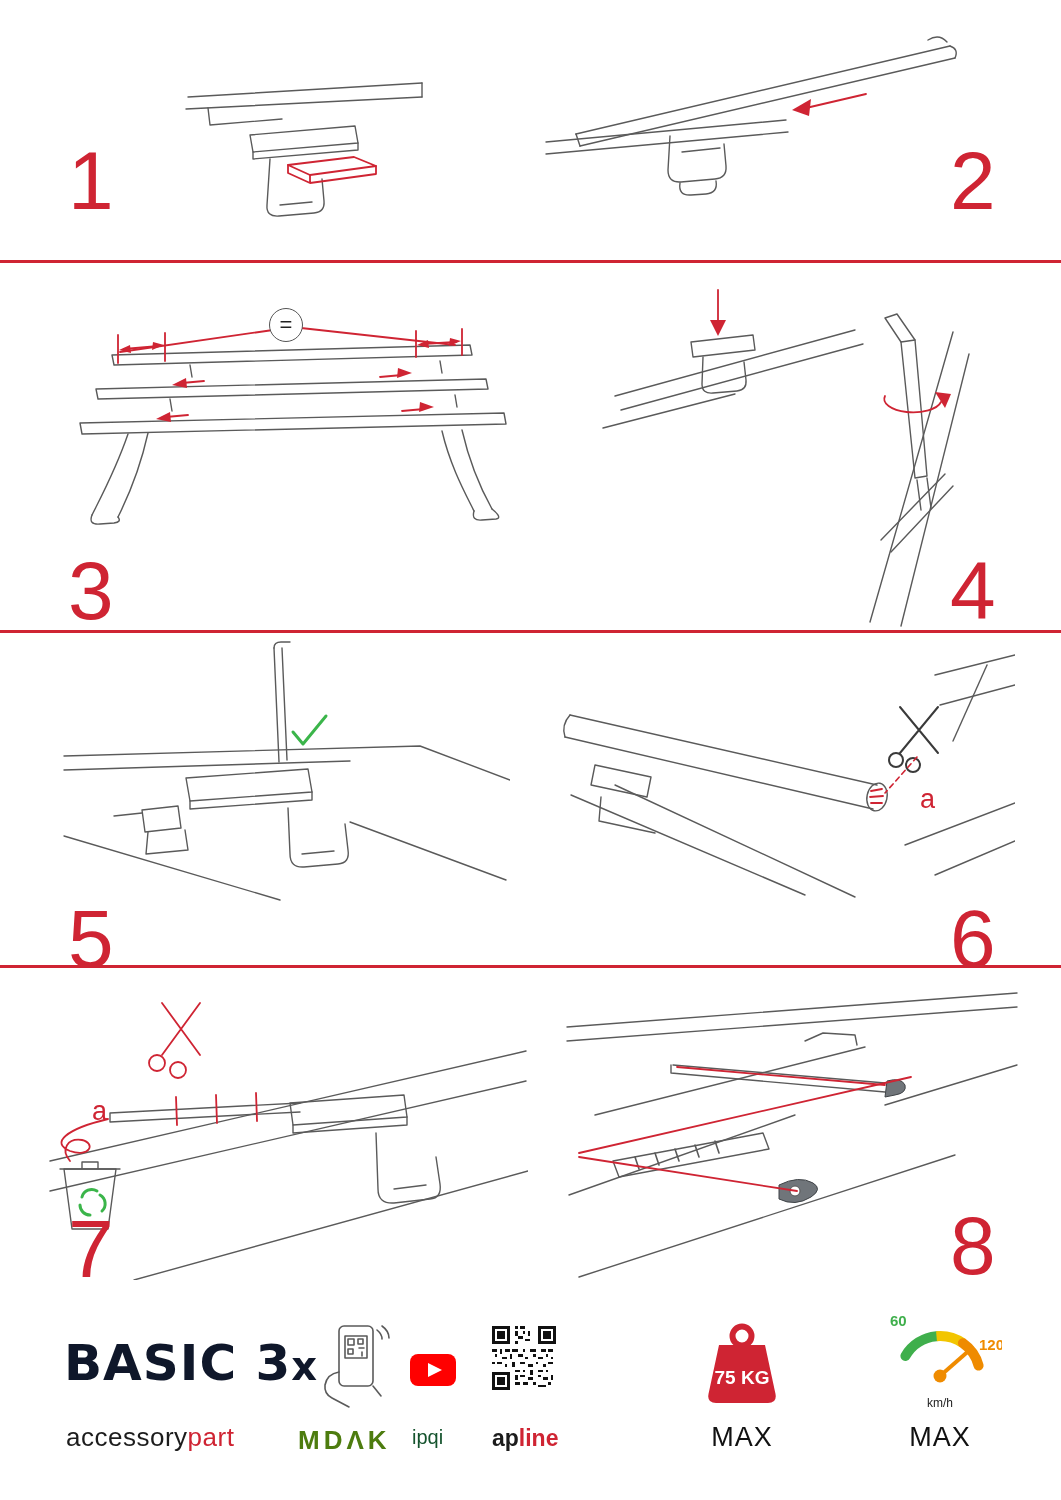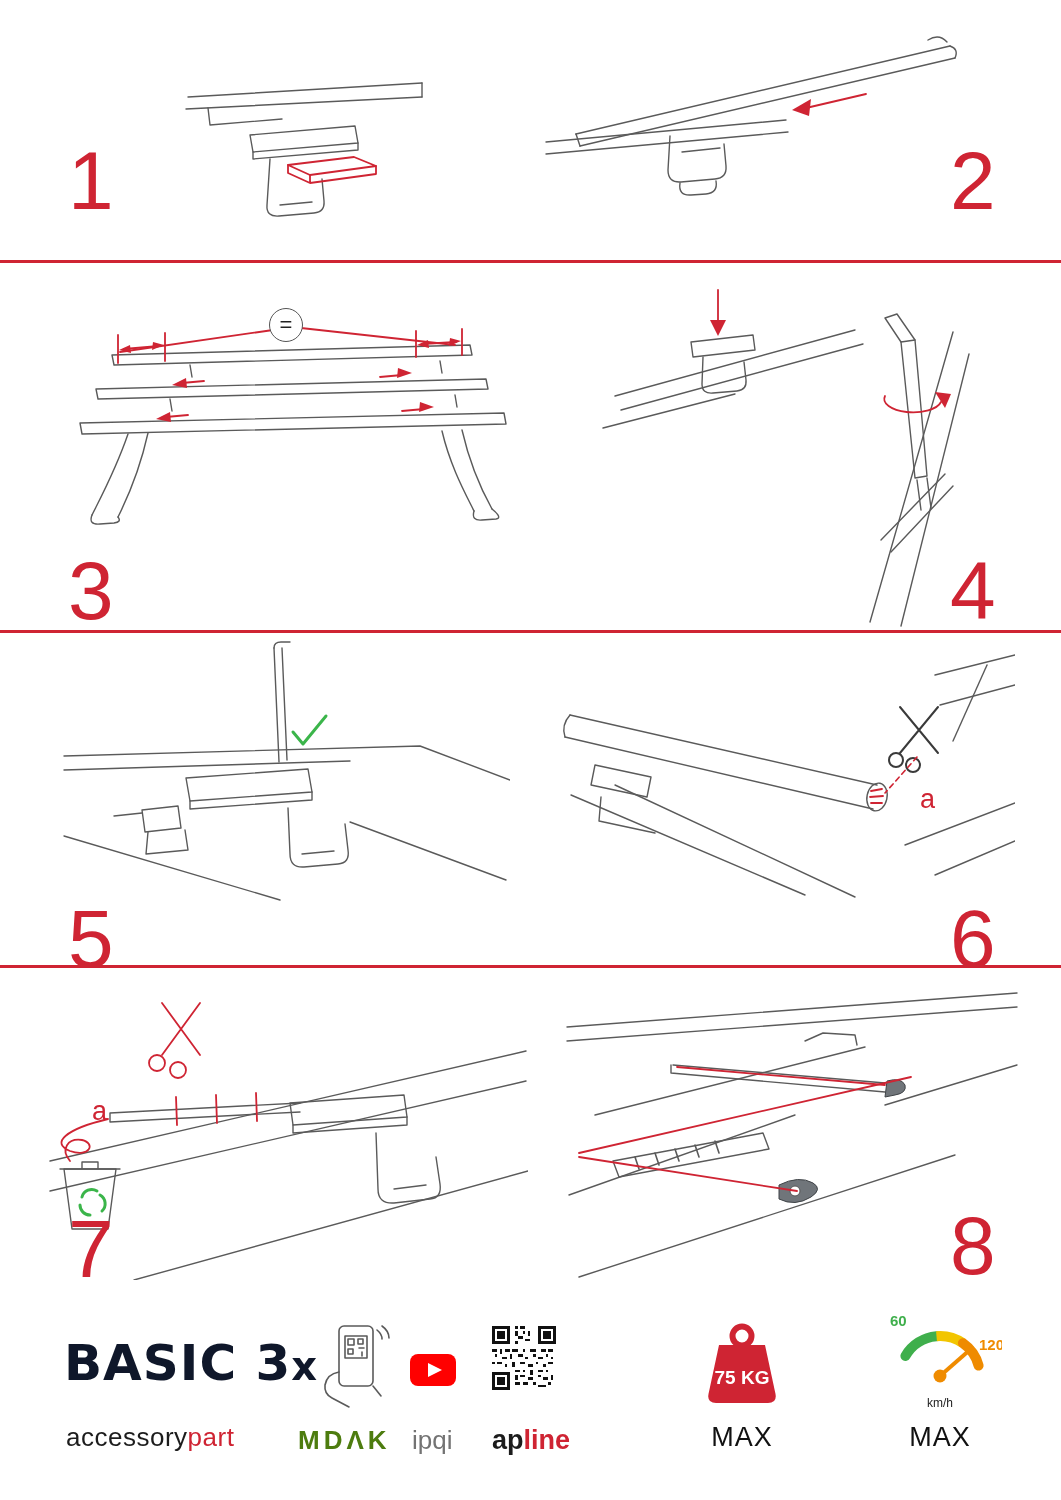--- a/index.html
+++ b/index.html
@@ -20,22 +20,22 @@
   .g{fill:none;stroke:#3bb54a;stroke-width:3;stroke-linecap:round;stroke-linejoin:round;}
   .sc{fill:none;stroke:#3a3a3a;stroke-width:2;stroke-linecap:round;}
   .tb{fill:#70757a;stroke:#3f4347;stroke-width:1;}
   
   .brand{position:absolute;color:#0f172a;font-family:"DejaVu Sans",sans-serif;font-weight:bold;
          font-size:50px;line-height:1;letter-spacing:1px;}
   .brand-x{font-size:40px;}
   .wordmark{position:absolute;font-size:26px;font-weight:normal;letter-spacing:.5px;line-height:1;}
   .wm-black{color:#1c1c1c;} .wm-red{color:#cf2433;}
   .mdak{position:absolute;font-size:26px;font-weight:bold;letter-spacing:4px;color:#4d7c0f;line-height:1;}
-  .ipqi{position:absolute;font-size:26px;font-weight:500;color:#737373;line-height:1;}
-  .apline{position:absolute;font-size:27px;font-weight:bold;line-height:1;}
+  .ipqi{position:absolute;font-size:20px;font-weight:500;color:#14532d;line-height:1;}
+  .apline{position:absolute;font-size:23px;font-weight:bold;line-height:1;}
   .ap-black{color:#1c1c1c;} .ap-red{color:#cf2433;}
   .max-label{position:absolute;font-size:27px;color:#111;text-align:center;letter-spacing:1px;line-height:1;}
 </style>
 </head>
 <body>
 
 <div class="page">
 
   <div class="step-num" style="left:68px;top:140px">1</div>
 

